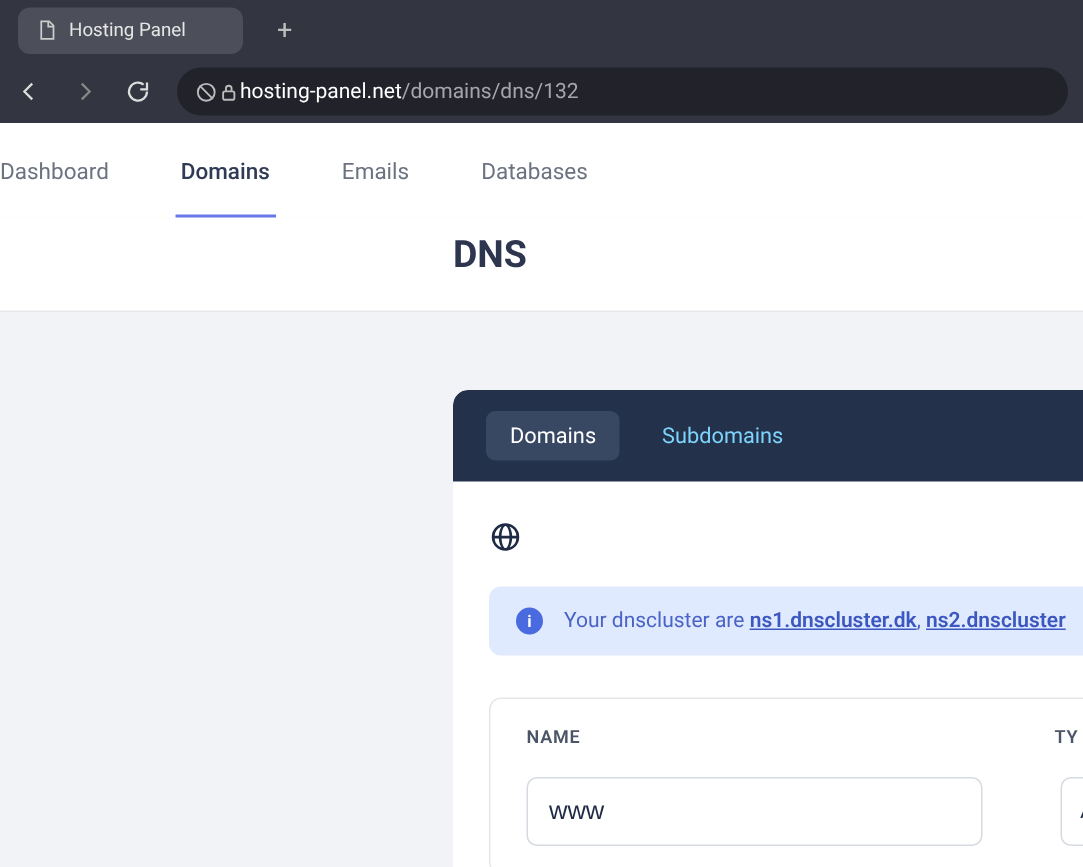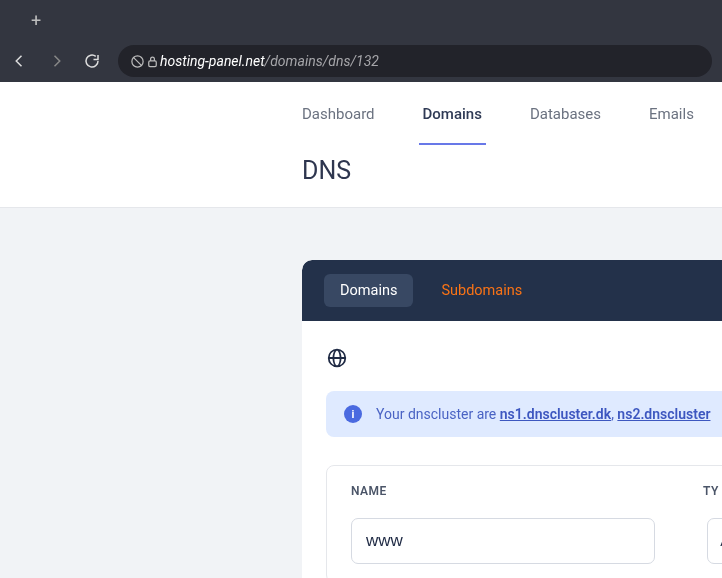--- a/index.html
+++ b/index.html
@@ -65,39 +65,37 @@
     display: flex;
     align-items: center;
     background: #22232a;
     border-radius: 18px;
     height: 32px;
     padding: 0 12px;
     color: #ddd;
     font-size: 14px;
     overflow: hidden;
     white-space: nowrap;
-    font-style: italic;
   }
   .url-host { color: #fff; }
   .url-path { color: #a6a6aa; }
   .url-pre-icon svg { width: 15px; height: 15px; display: block; stroke: #bbb; fill:none; stroke-width:2; }
   .url-pre-icon.shield svg { stroke: #bbb; }
   
   
   .app {
     background: #f1f3f6;
     height: calc(578px - 82px);
     position: relative;
   }
   .topnav {
     background: #fff;
     height: 63px;
     display: flex;
     align-items: center;
-    padding-left: 302px;
     gap: 48px;
     font-size: 15px;
     color: #6b7280;
   }
   .topnav-item {
     height: 63px;
     display: flex;
     align-items: center;
     cursor: pointer;
   }
@@ -113,42 +111,42 @@
     height:2px;
     background:#6878e8;
   }
   .page-title-bar {
     background:#fff;
     padding: 11px 0 22px 302px;
     border-bottom: 1px solid #e5e7eb;
   }
   .page-title-bar h1 {
     font-size: 25px;
-    font-weight: 400;
+    font-weight: 700;
     color:#2e364f;
   }
 
   .content-area {
     padding: 52px 0 0 302px;
   }
   .panel {
     background:#fff;
     border-radius: 10px 0 0 0;
     min-width: 500px;
     overflow:hidden;
   }
   .panel-tabs {
     background:#23314a;
     padding: 14px 22px;
     display:flex;
     gap: 12px;
     border-radius: 10px 0 0 0;
   }
   .panel-tab {
-    color:#f97316;
+    color:#7dd3fc;
     font-size:14.5px;
     padding:8px 16px;
     border-radius:6px;
     cursor:pointer;
   }
   .panel-tab.active {
     background:#384863;
     color:#fff;
   }
   .panel-body {
@@ -218,20 +216,29 @@
     color:#1f2a44;
     background:#fff;
     text-align:center;
   }
 </style>
 </head>
 <body>
 
 <div class="browser-chrome">
   <div class="tab-bar">
+    <div class="tab">
+      <span class="tab-icon">
+        <svg viewBox="0 0 24 24">
+            <path d="M6 2h9l5 5v15H6z" fill="none" stroke="#ccc" stroke-width="2"></path>
+            <path d="M14 2v6h6" fill="none" stroke="#ccc" stroke-width="2"></path>
+          </svg>
+      </span>
+      <span>Hosting Panel</span>
+    </div>
     <div class="new-tab">+</div>
   </div>
   <div class="addr-bar">
     <div class="nav-icon">
       <svg viewBox="0 0 24 24">
           <path d="M14 5l-7 7 7 7"></path>
         </svg>
     </div>
     <div class="nav-icon dim">
       <svg viewBox="0 0 24 24">
@@ -260,22 +267,22 @@
         <span class="url-host">hosting-panel.net</span><span class="url-path">/domains/dns/132</span>
       </span>
     </div>
   </div>
 </div>
 
 <div class="app">
   <div class="topnav">
     <div class="topnav-item">Dashboard</div>
     <div class="topnav-item active">Domains</div>
+    <div class="topnav-item">Emails</div>
     <div class="topnav-item">Databases</div>
-    <div class="topnav-item">Emails</div>
   </div>
 
   <div class="page-title-bar">
     <h1>DNS</h1>
   </div>
 
   <div class="content-area">
     <div class="panel">
       <div class="panel-tabs">
         <div class="panel-tab active">Domains</div>

